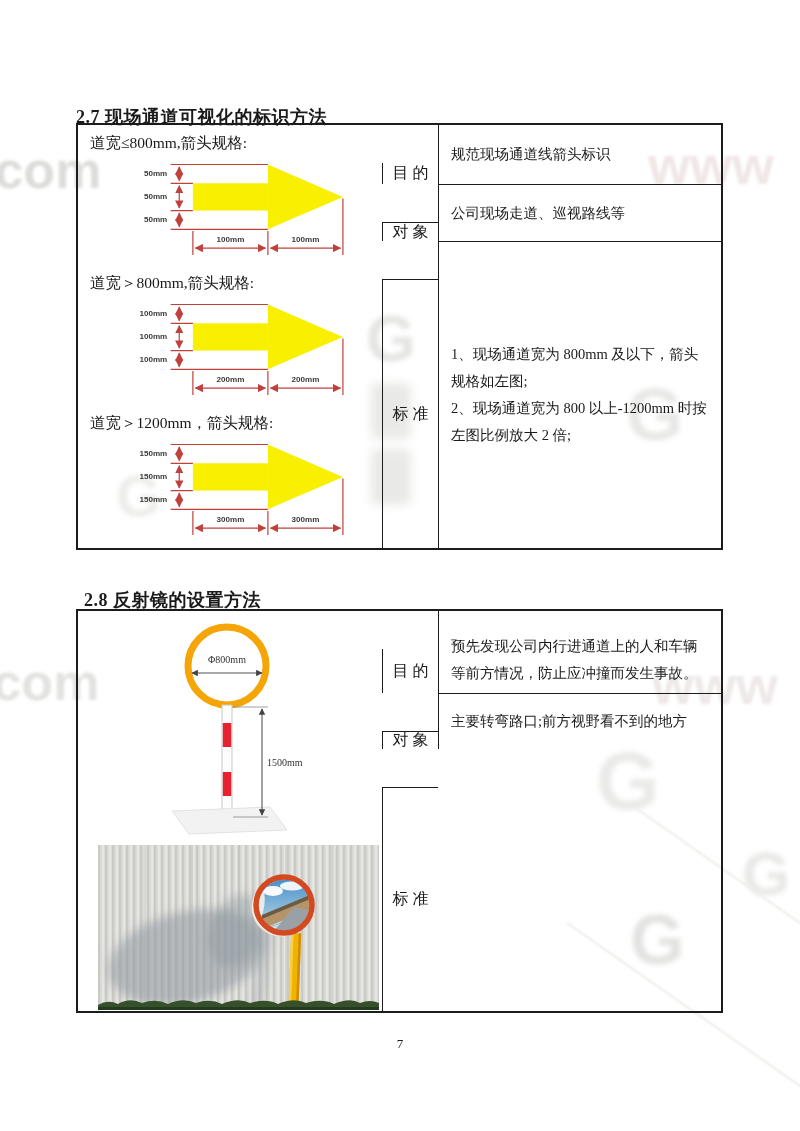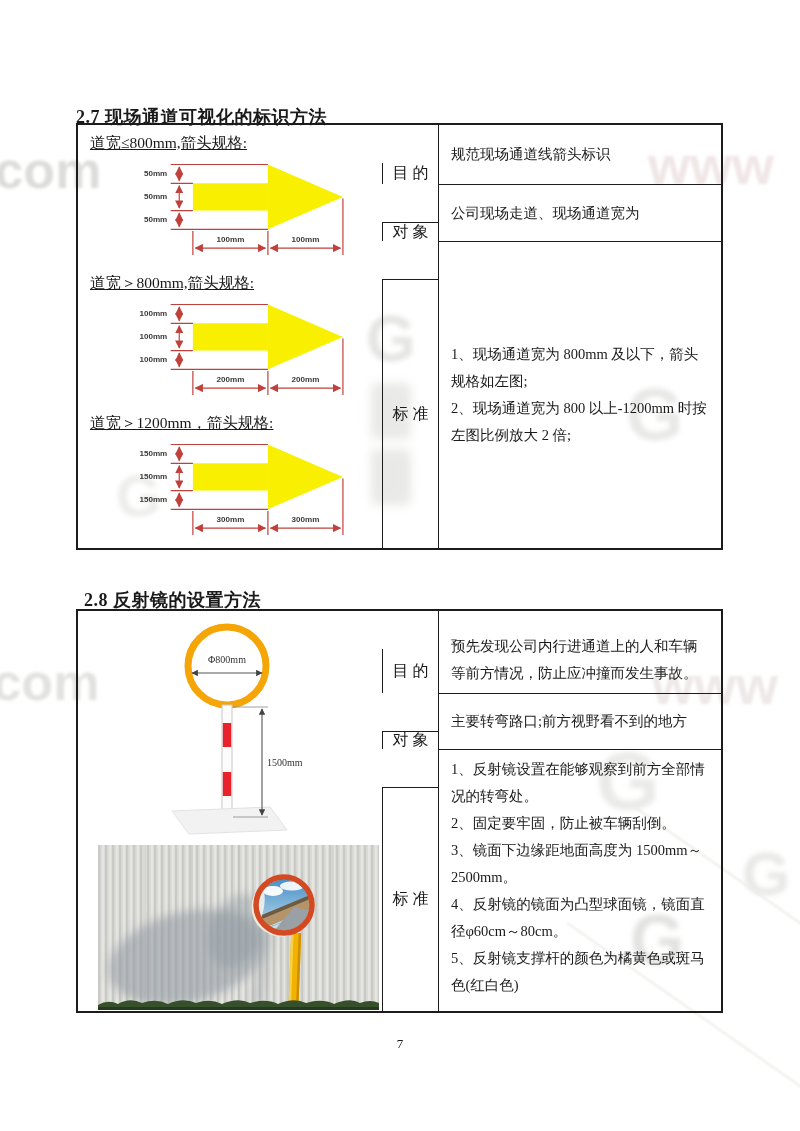--- a/index.html
+++ b/index.html
@@ -16,21 +16,21 @@
   .wm-line { position:absolute; z-index:0; background:#ececea; height:2px; filter:blur(1px); }
   .wm-blob { position:absolute; z-index:0; background:#e9e9e7; filter:blur(4px); border-radius:6px; }
   
   .sec-title { position:absolute; z-index:2; font-size:18px; font-weight:bold; letter-spacing:0.5px; }
   
   .tbl { position:absolute; z-index:1; display:grid; border:2px solid #1c1c1c; }
   #tbl27 { left:76px; top:123px; width:647px; height:427px;
            grid-template-columns:304px 56px 1fr; grid-template-rows:59px 57px 1fr; }
   #tbl28 { left:76px; top:609px; width:647px; height:404px;
            grid-template-columns:304px 56px 1fr; grid-template-rows:82px 56px 1fr; }
-  .diagcell { grid-column:1; grid-row:1 / 4; position:relative; padding:6px 0 0 8px;text-decoration:underline; }
+  .diagcell { grid-column:1; grid-row:1 / 4; position:relative; padding:6px 0 0 8px; }
   .labcell  { border-left:1.5px solid #1c1c1c; display:flex; align-items:center;
               justify-content:center; font-size:16px;margin-top:38px; }
   .concell  { border-left:1.5px solid #1c1c1c; padding:6px 12px; font-size:14.5px;
               line-height:27px; display:flex; flex-direction:column; justify-content:center; }
   .rsep { border-top:1.5px solid #1c1c1c; }
   .concell p { margin:0; }
   
   .dhead { font-size:15.5px; margin:2px 0 2px 4px; }
   .dhead2 { margin-top:13px; }
   .dia-svg { display:block; margin-left:40px; }
@@ -140,21 +140,21 @@
     </svg>
   </div>
 
   <div class="labcell">目 的</div>
   <div class="concell">
       <p>规范现场通道线箭头标识</p>
     </div>
 
   <div class="labcell rsep">对 象</div>
   <div class="concell rsep">
-      <p>公司现场走道、现场通道宽为</p>
+      <p>公司现场走道、巡视路线等</p>
     </div>
 
   <div class="labcell rsep">标 准</div>
   <div class="concell rsep">
     <p>1、现场通道宽为 800mm 及以下，箭头规格如左图;</p>
     <p>2、现场通道宽为 800 以上-1200mm 时按左图比例放大 2 倍;</p>
   </div>
 </div>
 
 <h2 class="sec-title" style="left:76px; top:588px;margin-left:8px;">2.8 反射镜的设置方法</h2>
@@ -230,22 +230,15 @@
   <div class="concell" style="justify-content:flex-end;">
       <p>预先发现公司内行进通道上的人和车辆等前方情况，防止应冲撞而发生事故。</p>
     </div>
 
   <div class="labcell rsep">对 象</div>
   <div class="concell rsep">
       <p>主要转弯路口;前方视野看不到的地方</p>
     </div>
 
   <div class="labcell rsep">标 准</div>
-  <div class="concell rsep" style="justify-content:flex-start;">
-    <p>1、反射镜设置在能够观察到前方全部情况的转弯处。</p>
-    <p>2、固定要牢固，防止被车辆刮倒。</p>
-    <p>3、镜面下边缘距地面高度为 1500mm～2500mm。</p>
-    <p>4、反射镜的镜面为凸型球面镜，镜面直径φ60cm～80cm。</p>
-    <p>5、反射镜支撑杆的颜色为橘黄色或斑马色(红白色)</p>
-  </div>
 </div>
 
 <div class="pagenum">7</div>
 
 </body></html>

